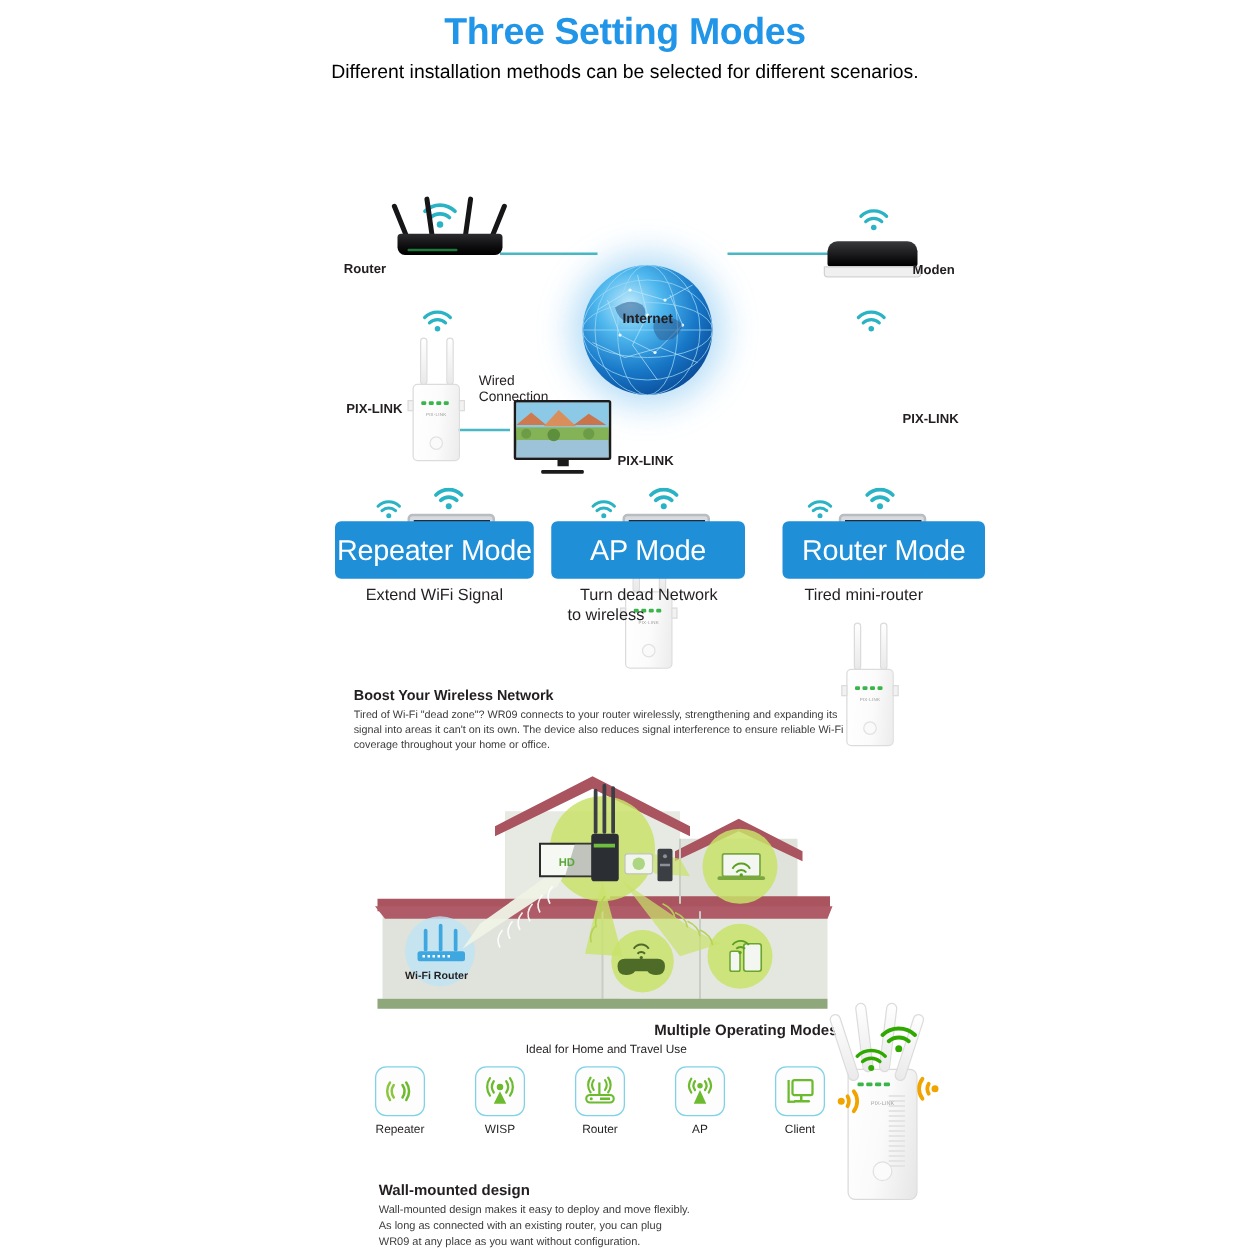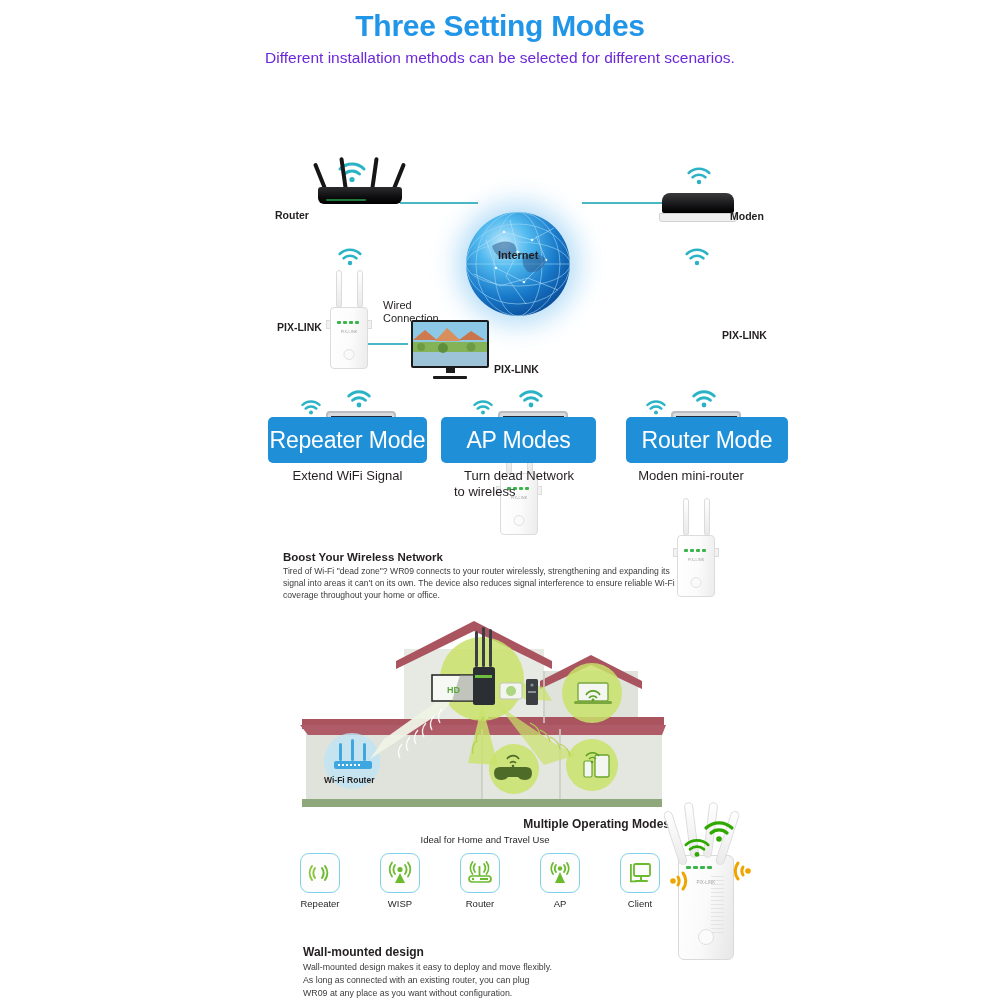--- a/index.html
+++ b/index.html
@@ -17,21 +17,21 @@
     text-align: center;
     font-size: 30px;
     font-weight: bold;
     color: #2196e8;
     letter-spacing: -0.3px;
     padding-top: 9px;
   }
   .hero-sub {
     text-align: center;
     font-size: 15.5px;
-    color: #6d28d9;
+    color: #000000;
     margin-top: 6px;
   }
 
   
   .diagram {
     position: relative;
     width: 1000px;
     height: 330px;
     margin-top: 8px;
   }
@@ -465,28 +465,28 @@
         </div>
       <div class="laptop-base"></div>
     </div>
   </div>
 </div>
 
 <div class="modes">
   <div class="mode-btn" style="left:268px; top:12px; width:159px;">Repeater Mode</div>
   <div class="mode-cap" style="left:268px; top:63px; width:159px;">Extend WiFi Signal</div>
 
-  <div class="mode-btn" style="left:441px; top:12px; width:155px;">AP Modes</div>
+  <div class="mode-btn" style="left:441px; top:12px; width:155px;">AP Mode</div>
   <div class="mode-cap" style="left:438px; top:63px; width:162px;">
     <div>Turn dead Network</div>
     <div style="text-align:left; padding-left:16px;">to wireless</div>
   </div>
 
   <div class="mode-btn" style="left:610px; top:12px; width:162px;margin-left:16px;">Router Mode</div>
-  <div class="mode-cap" style="left:610px; top:63px; width:162px;">Moden mini-router</div>
+  <div class="mode-cap" style="left:610px; top:63px; width:162px;">Tired mini-router</div>
 </div>
 
 <div class="panel">
 
   <div class="abs h-bold" style="left:283px; top:46px;">Boost Your Wireless Network</div>
   <div class="abs p-body" style="left:283px; top:60px; width:398px;">Tired of Wi-Fi "dead zone"? WR09 connects to your router wirelessly, strengthening and expanding its signal into areas it can't on its own. The device also reduces signal interference to ensure reliable Wi-Fi coverage throughout your home or office.</div>
 
   <div class="abs" style="left:292px; top:108px;">
     <svg width="420" height="200" viewBox="0 0 420 200">
 

